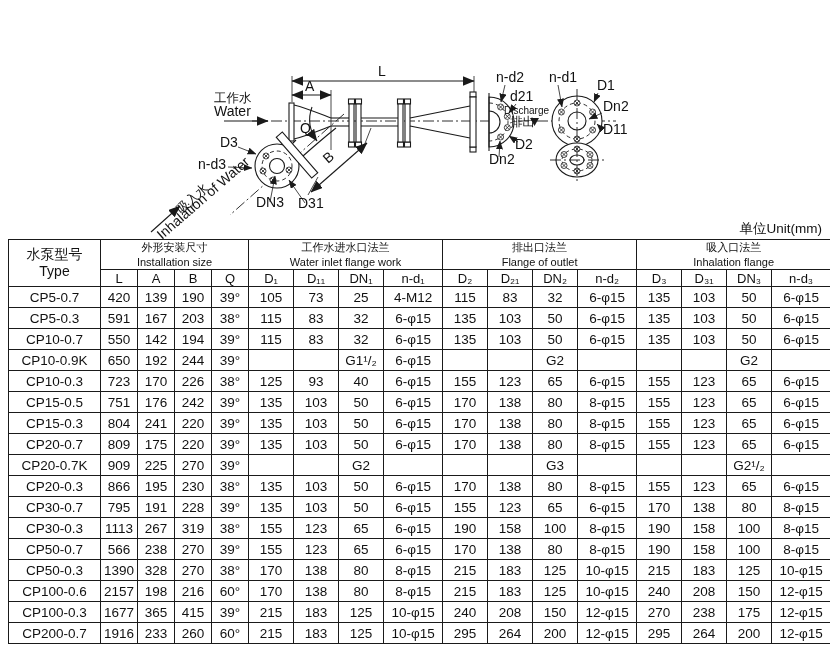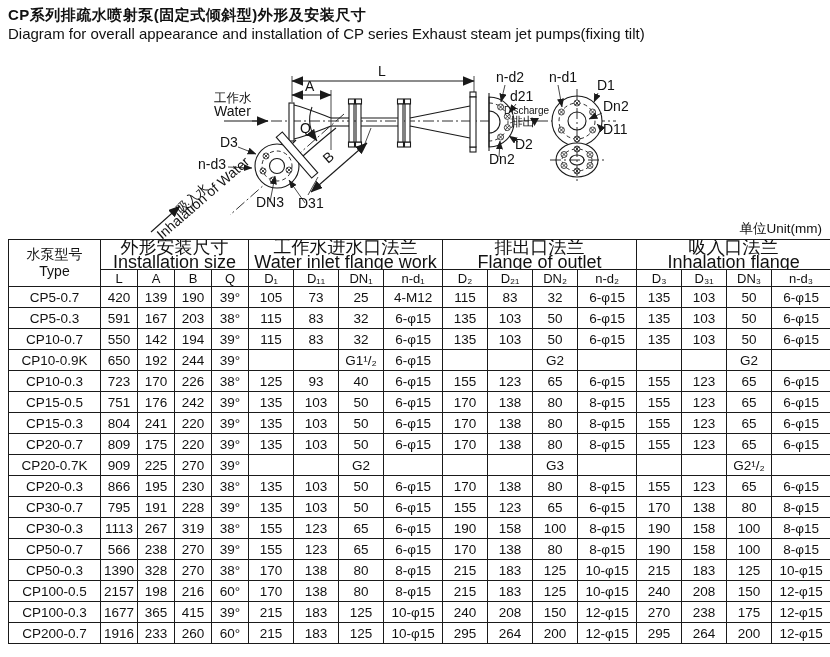--- a/index.html
+++ b/index.html
@@ -7,43 +7,39 @@
         font-family:"Liberation Sans","DejaVu Sans",sans-serif;color:#111;}
   .titles{position:absolute;left:8px;top:6px;line-height:1.25;}
   .title-zh{font-size:15px;font-weight:bold;letter-spacing:.5px;}
   .title-en{font-size:15px;}
   .diagram{position:absolute;left:0;top:56px;}
   .unit-note{position:absolute;right:8px;top:220px;font-size:13.5px;font-weight:normal;}
   table.spec{position:absolute;left:8px;top:239px;width:816px;border-collapse:collapse;
              table-layout:fixed;font-size:13.5px;}
   table.spec th,table.spec td{border:1px solid #1a1a1a;text-align:center;vertical-align:middle;
              padding:0;white-space:nowrap;overflow:hidden;font-weight:normal;}
-  table.spec thead .grp{font-size:18px;line-height:14.5px;height:29px;}
+  table.spec thead .grp{font-size:11px;line-height:14.5px;height:29px;}
   table.spec thead .sub{font-size:13px;height:16px;line-height:15px;}
   table.spec th.typeh{font-size:14px;line-height:17px;}
   table.spec td{height:20px;font-size:13.5px;}
   
   .ln{stroke:#1a1a1a;stroke-width:1.1;fill:none;}
   .fw{stroke:#1a1a1a;stroke-width:1.1;fill:#fff;}
   .cl{stroke:#1a1a1a;stroke-width:.9;fill:none;stroke-dasharray:11 3 2 3;}
   .dash{stroke:#1a1a1a;stroke-width:.9;fill:none;stroke-dasharray:4 3;}
   .thin{stroke:#1a1a1a;stroke-width:.8;fill:none;}
   text.lbl{font-family:"Liberation Sans","DejaVu Sans",sans-serif;font-size:14px;fill:#111;}
   text.lbl-s{font-family:"Liberation Sans","DejaVu Sans",sans-serif;font-size:10px;fill:#111;}
   text.lbl-zh{font-family:"Liberation Sans","DejaVu Sans",sans-serif;font-size:12.5px;fill:#111;}
 </style>
 </head>
 <body>
 
 <div class="page">
 
-  <div class="titles">
-    <div class="title-zh">CP系列排疏水喷射泵(固定式倾斜型)外形及安装尺寸</div>
-    <div class="title-en">Diagram for overall appearance and installation of CP series Exhaust steam jet pumps(fixing tilt)</div>
-  </div>
 
   <svg class="diagram" width="830" height="184" viewBox="0 0 830 184">
     <defs>
       <marker id="ar" viewBox="0 0 10 8" markerWidth="11" markerHeight="9" refX="9.5" refY="4" orient="auto-start-reverse">
           <path d="M0,0L10,4L0,8Z" fill="#1a1a1a"></path>
         </marker>
       <g id="bolt">
         <circle r="3" fill="#fff" stroke="#1a1a1a" stroke-width="0.8"></circle>
         <path d="M-2.1,-2.1L2.1,2.1M-2.1,2.1L2.1,-2.1" stroke="#1a1a1a" stroke-width="0.8" fill="none"></path>
       </g>
@@ -534,21 +530,21 @@
           <td>215</td>
           <td>183</td>
           <td>125</td>
           <td>10-φ15</td>
           <td>215</td>
           <td>183</td>
           <td>125</td>
           <td>10-φ15</td>
         </tr>
         <tr>
-          <td>CP100-0.5</td>
+          <td>CP100-0.6</td>
           <td>2157</td>
           <td>198</td>
           <td>216</td>
           <td>60°</td>
           <td>170</td>
           <td>138</td>
           <td>80</td>
           <td>8-φ15</td>
           <td>215</td>
           <td>183</td>

